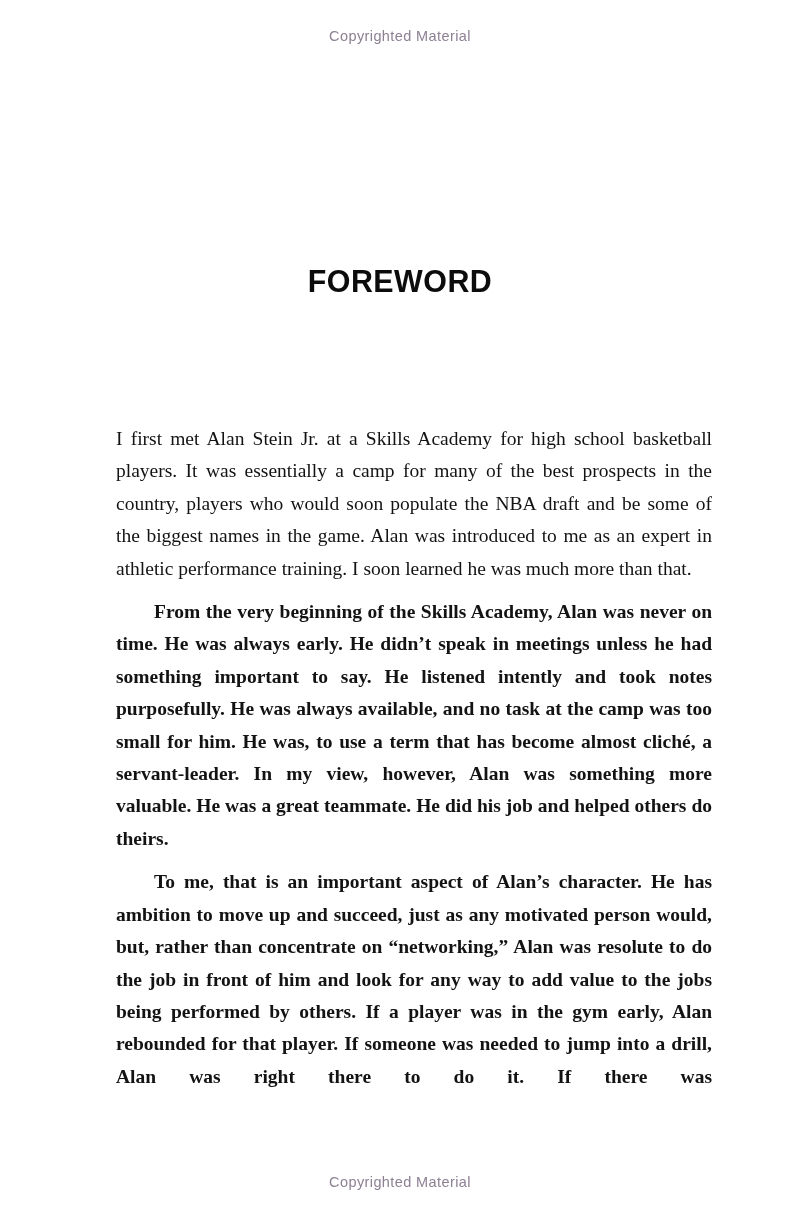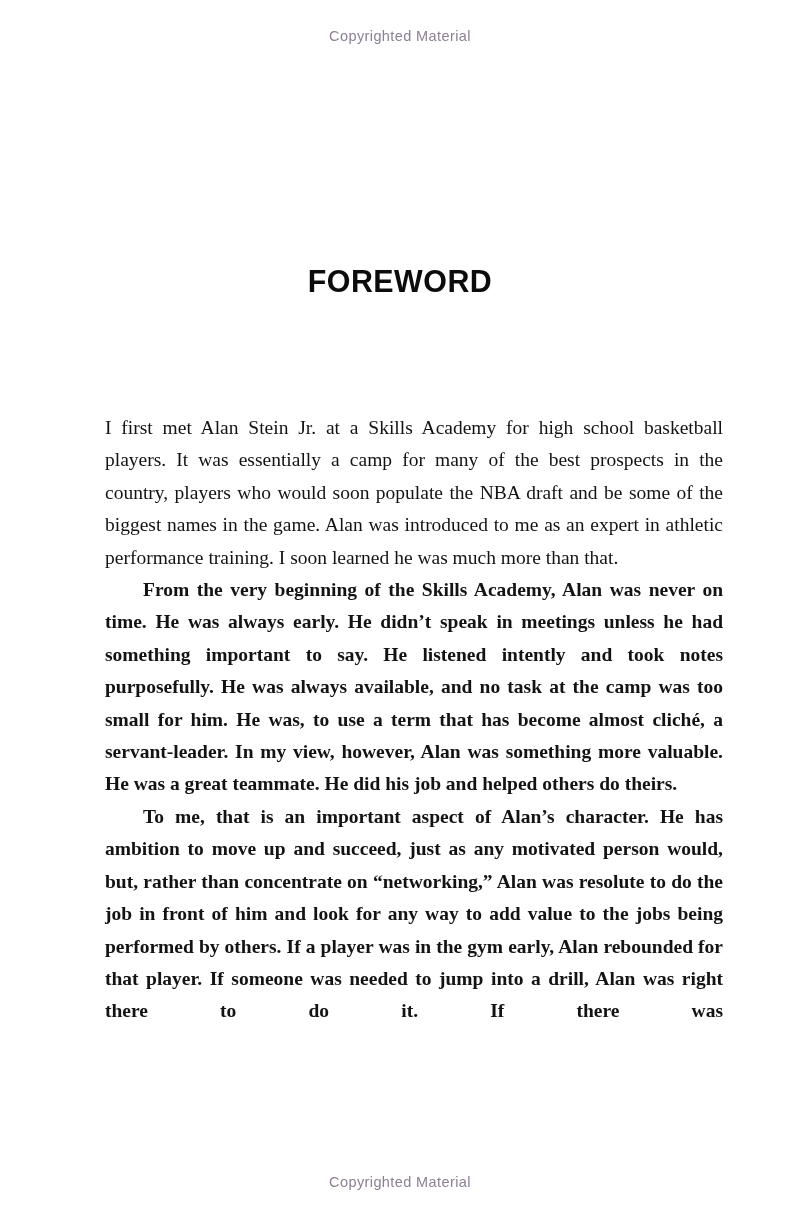--- a/index.html
+++ b/index.html
@@ -46,21 +46,21 @@
     top: 412px;
     left: 105px;
     width: 618px;
     font-family: "Liberation Serif", serif;
     font-size: 19.5px;
     line-height: 32.4px;
     color: #131313;
     text-align: justify;
   }
   .body-text p {
-    margin: 0;
+    margin: 11px;
     padding: 0;
   }
   .body-text p.indented {
     text-indent: 38px;
     font-weight: bold;
   }
   .body-text p.justify-last {
     text-align-last: justify;
   }
 </style>

